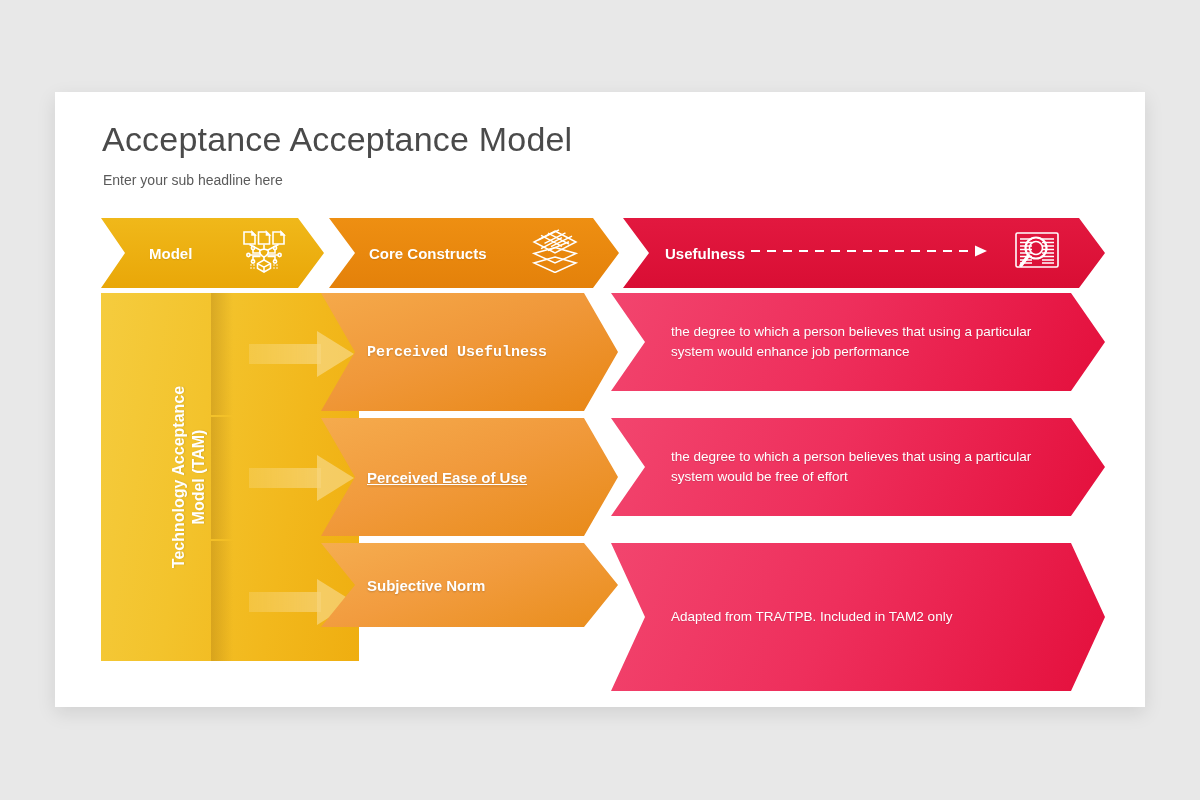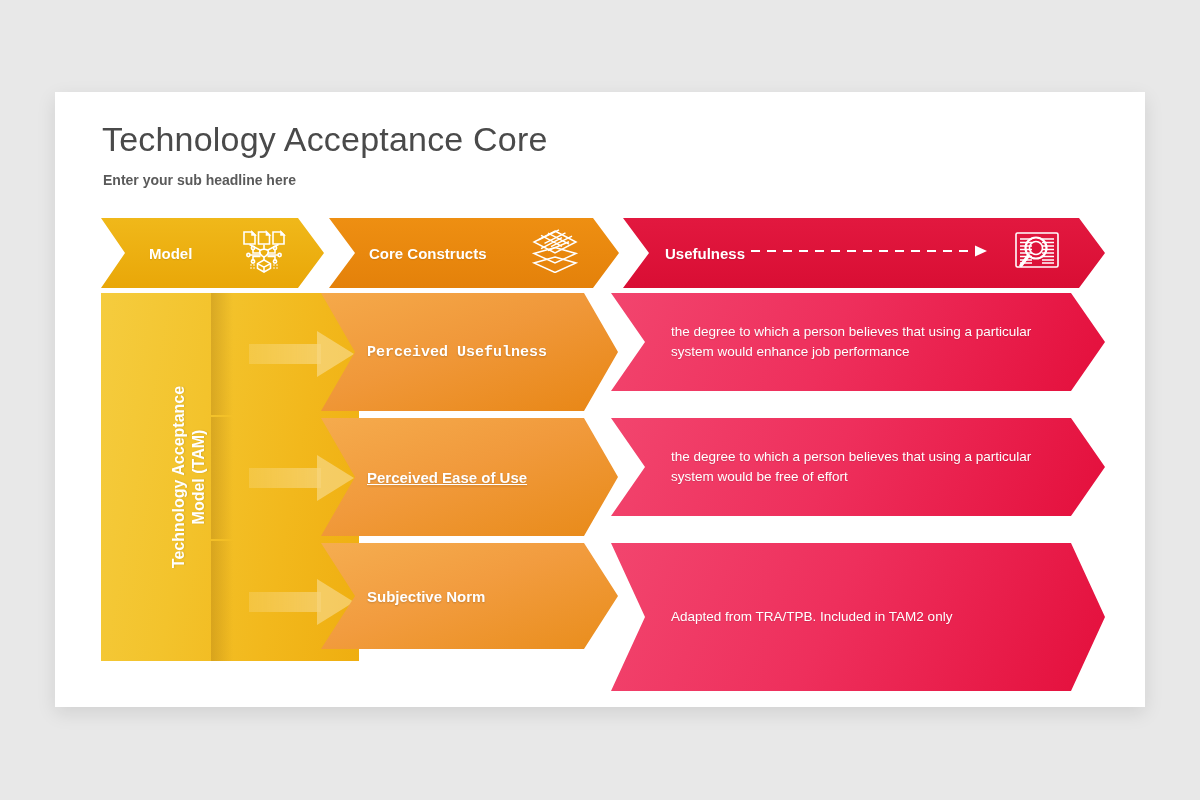--- a/index.html
+++ b/index.html
@@ -16,21 +16,21 @@
     background:#ffffff;
     box-shadow:0 6px 18px rgba(0,0,0,0.10);
   }
   #page-title {
     position:absolute; left:47px; top:28px;
     font-size:34px; font-weight:400; color:#4a4a4a;
     letter-spacing:0.2px; white-space:nowrap;
   }
   #page-subtitle {
     position:absolute; left:48px; top:80px;
-    font-size:14px; font-weight:700; color:#5a5a5a;
+    font-size:14px; font-weight:400; color:#5a5a5a;
     white-space:nowrap;
   }
 
   
   #diagram { position:absolute; left:46px; top:126px; width:1004px; height:443px; }
 
   
   .hdr-row { position:absolute; left:0; top:0; width:1004px; height:70px; }
   .hdr {
     position:absolute; top:0; height:70px;
@@ -107,21 +107,21 @@
   .construct {
     position:absolute; left:220px; width:297px; height:118px;
     display:flex; align-items:center;
     color:#fff;
     clip-path:polygon(0 0, 263px 0, 297px 50%, 263px 100%, 0 100%, 34px 50%);
     filter:drop-shadow(0 2px 3px rgba(0,0,0,0.18));
     padding-left:46px;
   }
   .construct.r1 { top:0;   background:linear-gradient(160deg,#f5a94a 0%,#f0983a 45%,#e88614 100%);font-family:Liberation Mono, monospace; }
   .construct.r2 { top:125px; background:linear-gradient(160deg,#f5ab4d 0%,#f19a3c 45%,#e88a18 100%);text-decoration:underline; }
-  .construct.r3 { top:250px; height:106px; background:linear-gradient(160deg,#f5ad50 0%,#f29c3f 45%,#e98d1b 100%); }
+  .construct.r3 { top:250px; height:84px; background:linear-gradient(160deg,#f5ad50 0%,#f29c3f 45%,#e98d1b 100%); }
   .construct-label {
     font-size:15px; font-weight:bold; white-space:nowrap;
     text-shadow:0 1px 2px rgba(0,0,0,0.18);
   }
 
   
   .definition {
     position:absolute; left:510px; width:494px; height:98px;
     display:flex; align-items:center;
     color:#fff;
@@ -136,21 +136,21 @@
     font-size:13.5px; font-weight:400; line-height:1.45;
     max-width:400px;
     text-shadow:0 1px 1px rgba(0,0,0,0.12);
   }
 </style>
 </head>
 <body>
 
 <div id="slide-card">
 
-  <div id="page-title">Technology Acceptance Core</div>
+  <div id="page-title">Acceptance Acceptance Model</div>
   <div id="page-subtitle">Enter your sub headline here</div>
 
   <div id="diagram">
 
     <div class="hdr-row">
 
       <div class="hdr hdr-b">
         <span class="hdr-label">Core Constructs</span>
         <span class="hdr-icon">
           <svg width="48" height="44" viewBox="0 0 48 44" fill="none" stroke="#ffffff" stroke-width="1.5">

